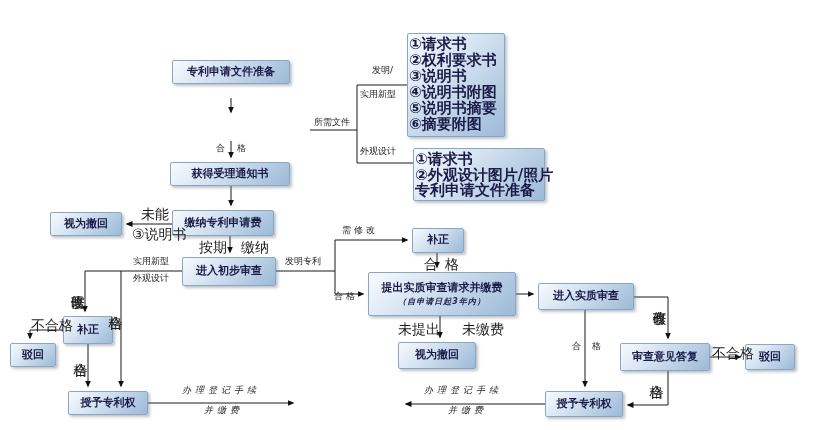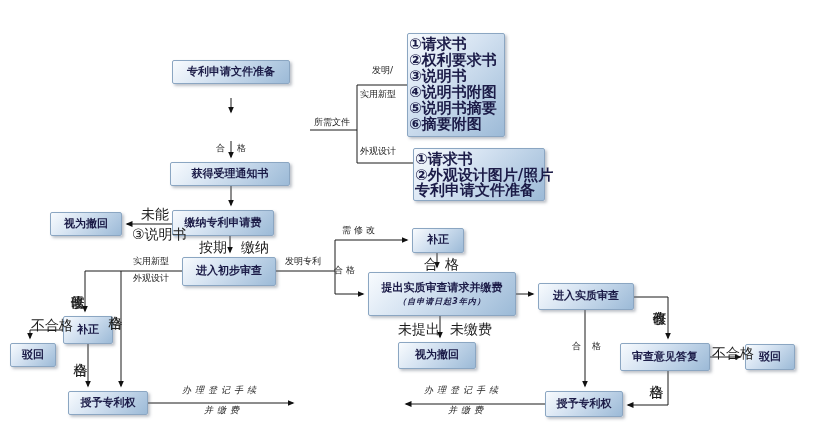--- a/index.html
+++ b/index.html
@@ -139,27 +139,27 @@
   <span class="elabel small" style="left:199px;top:240px">按期</span>
   <span class="elabel small" style="left:241px;top:240px">缴纳</span>
 
   <span class="elabel" style="left:133px;top:257px">实用新型</span>
   <span class="elabel" style="left:133px;top:274px">外观设计</span>
 
   <span class="elabel" style="left:285px;top:257px">发明专利</span>
 
   <span class="elabel sp" style="left:342px;top:226px">需修改</span>
 
-  <span class="elabel sp" style="left:334px;top:266px">合格</span>
+  <span class="elabel sp" style="left:334px;top:292px">合格</span>
 
   <span class="elabel small" style="left:424px;top:257px">合</span>
   <span class="elabel small" style="left:445px;top:257px">格</span>
 
   <span class="elabel small" style="left:398px;top:322px">未提出</span>
-  <span class="elabel small" style="left:450px;top:322px">未缴费</span>
+  <span class="elabel small" style="left:462px;top:322px">未缴费</span>
 
   <span class="elabel small vlabel" style="left:653px;top:300px">有修改</span>
 
   <span class="elabel" style="left:572px;top:342px">合</span>
   <span class="elabel" style="left:592px;top:342px">格</span>
 
   <span class="elabel small" style="left:712px;top:346px">不合格</span>
 
   <span class="elabel small vlabel" style="left:650px;top:374px">合格</span>
 

